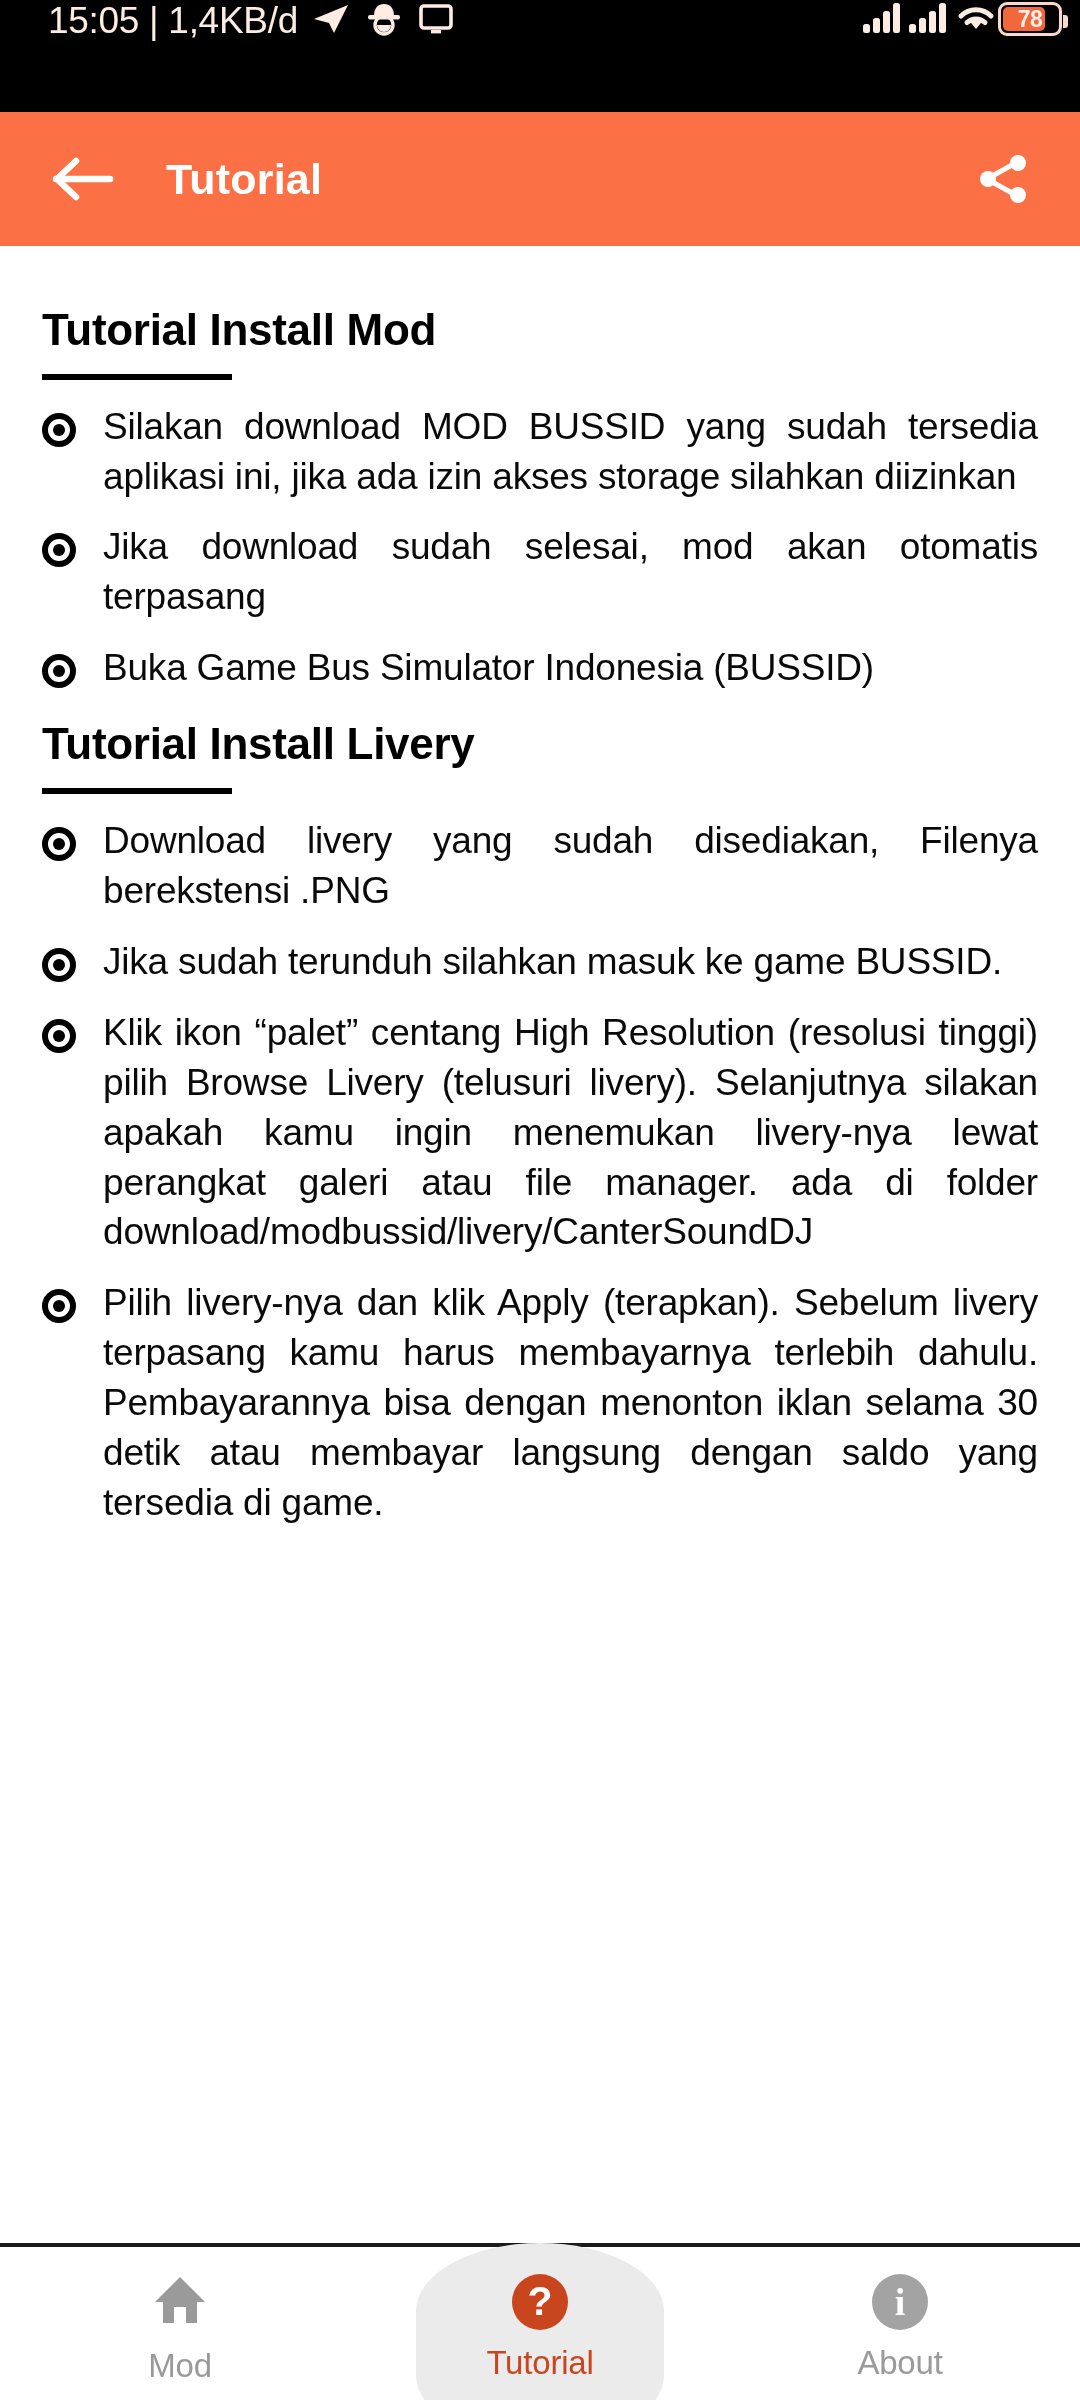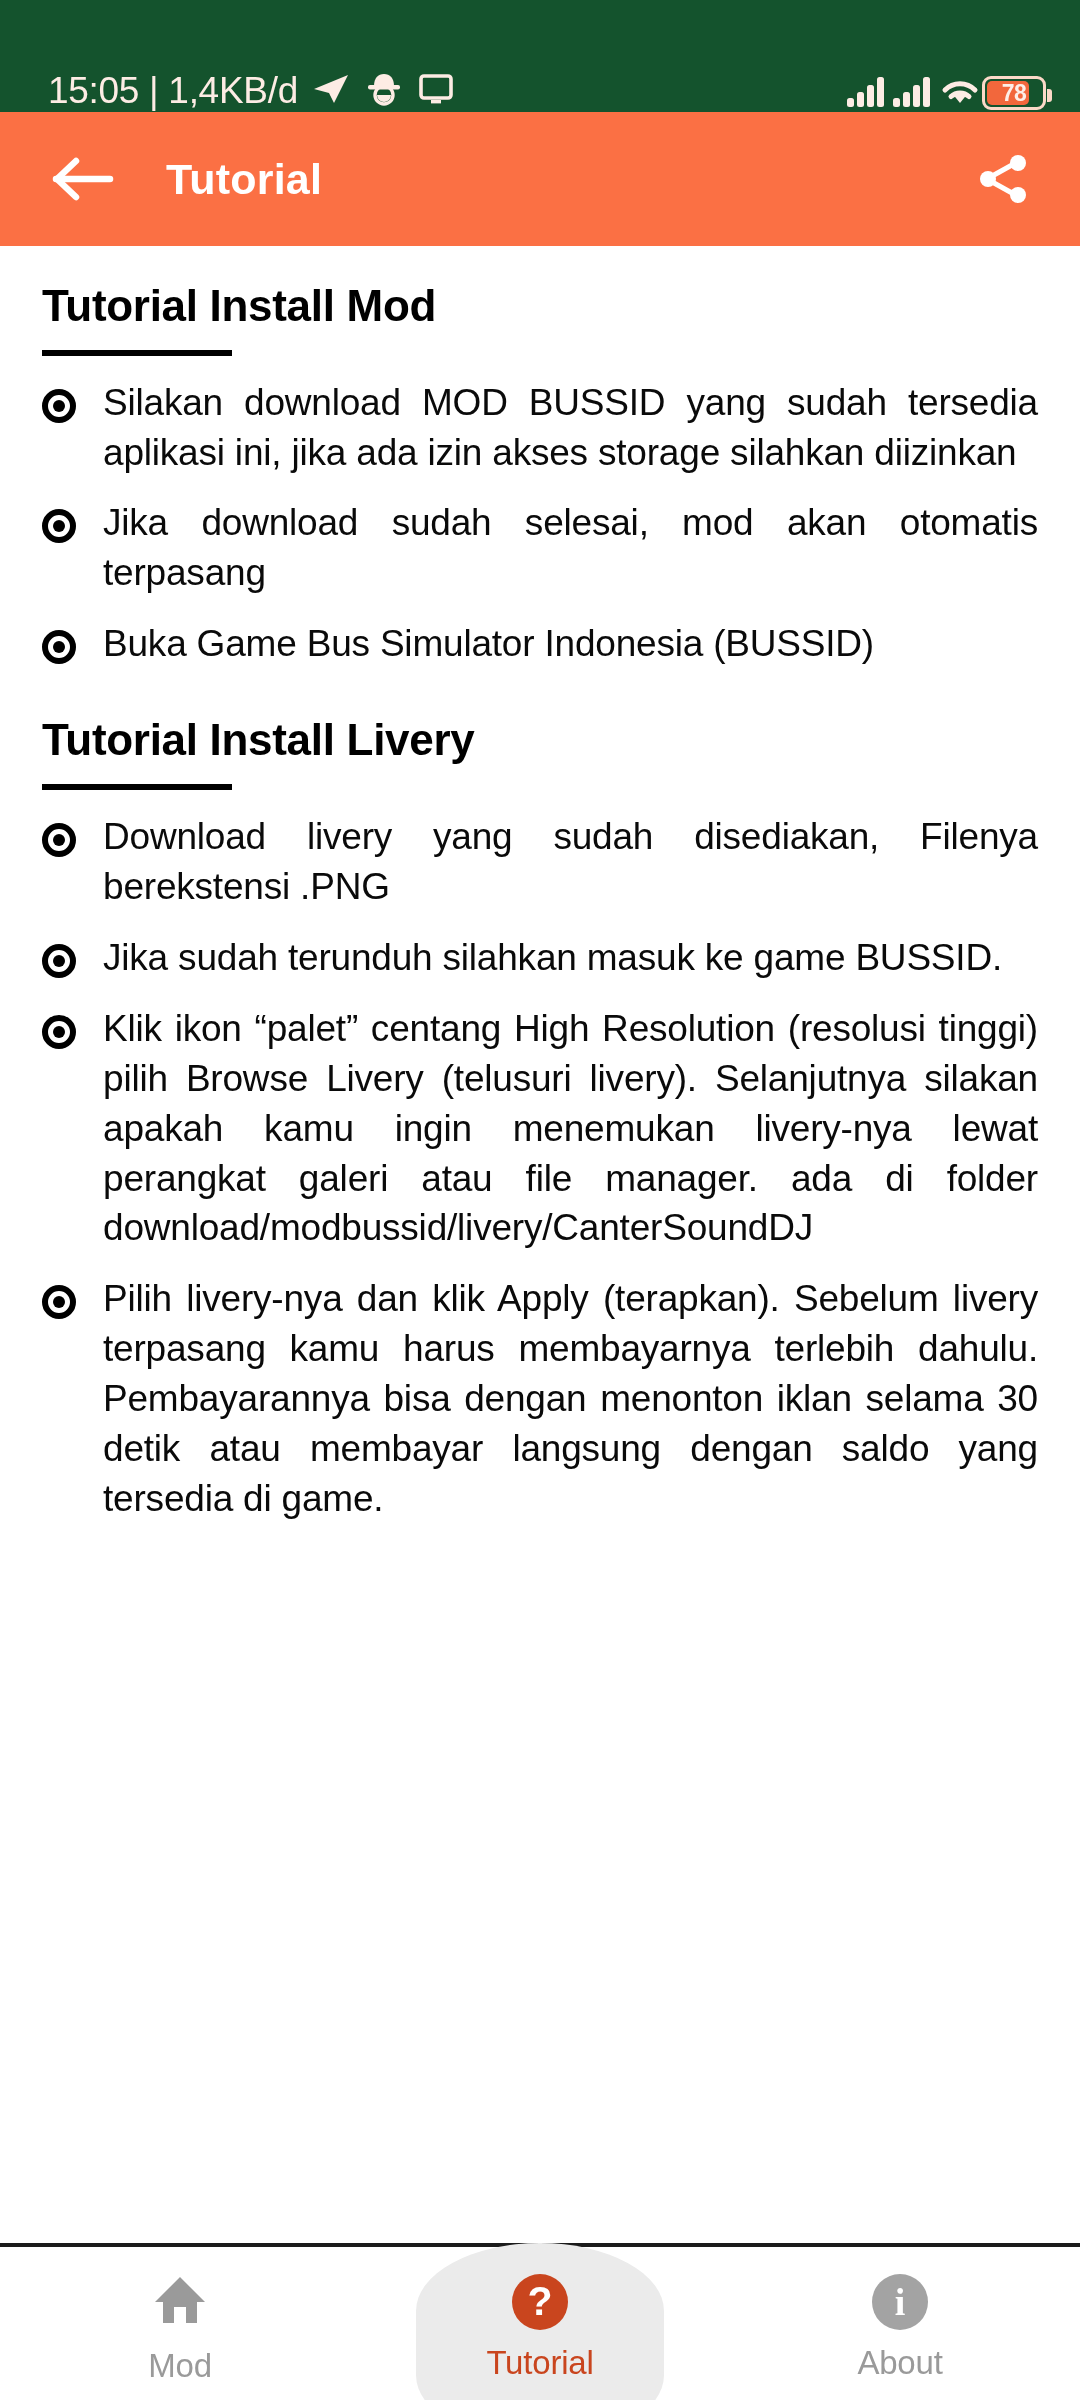--- a/index.html
+++ b/index.html
@@ -12,23 +12,23 @@
   .phone {
     position: relative;
     width: 1080px; height: 2400px;
     background: #ffffff;
     display: flex; flex-direction: column;
   }
 
   
   .statusbar {
     height: 112px;
-    background: #14532d;
-    display: flex; align-items: flex-end;
-    padding: 0 34px 0 48px;
+    background: #000000;
+    display: flex; align-items: flex-start;
+    padding: 0 18px 0 48px;
     flex: 0 0 auto;
   }
   .sb-left { display: flex; align-items: center; gap: 14px; }
   .sb-clock {
     color: #fdece4;
     font-size: 37px;
     font-weight: 500;
     letter-spacing: -0.3px;
     white-space: nowrap;
   }
@@ -82,26 +82,26 @@
     font-weight: 700;
     margin-left: 52px;
     letter-spacing: 0.2px;
   }
   .appbar-spacer { flex: 1 1 auto; }
   .icon-btn { display: flex; align-items: center; justify-content: center; }
 
   
   .content {
     flex: 1 1 auto;
-    padding: 35px 42px 0 42px;
+    padding: 59px 42px 0 42px;
     overflow: hidden;
     background: #ffffff;
   }
   .section { margin-bottom: 6px; }
-  .section + .section { margin-top: 46px; }
+  .section + .section { margin-top: 26px; }
   .section-heading {
     font-size: 44px;
     font-weight: 700;
     color: #000000;
     letter-spacing: -0.3px;
     line-height: 1.15;
   }
   .heading-rule {
     width: 190px; height: 6px;
     background: #000000;

